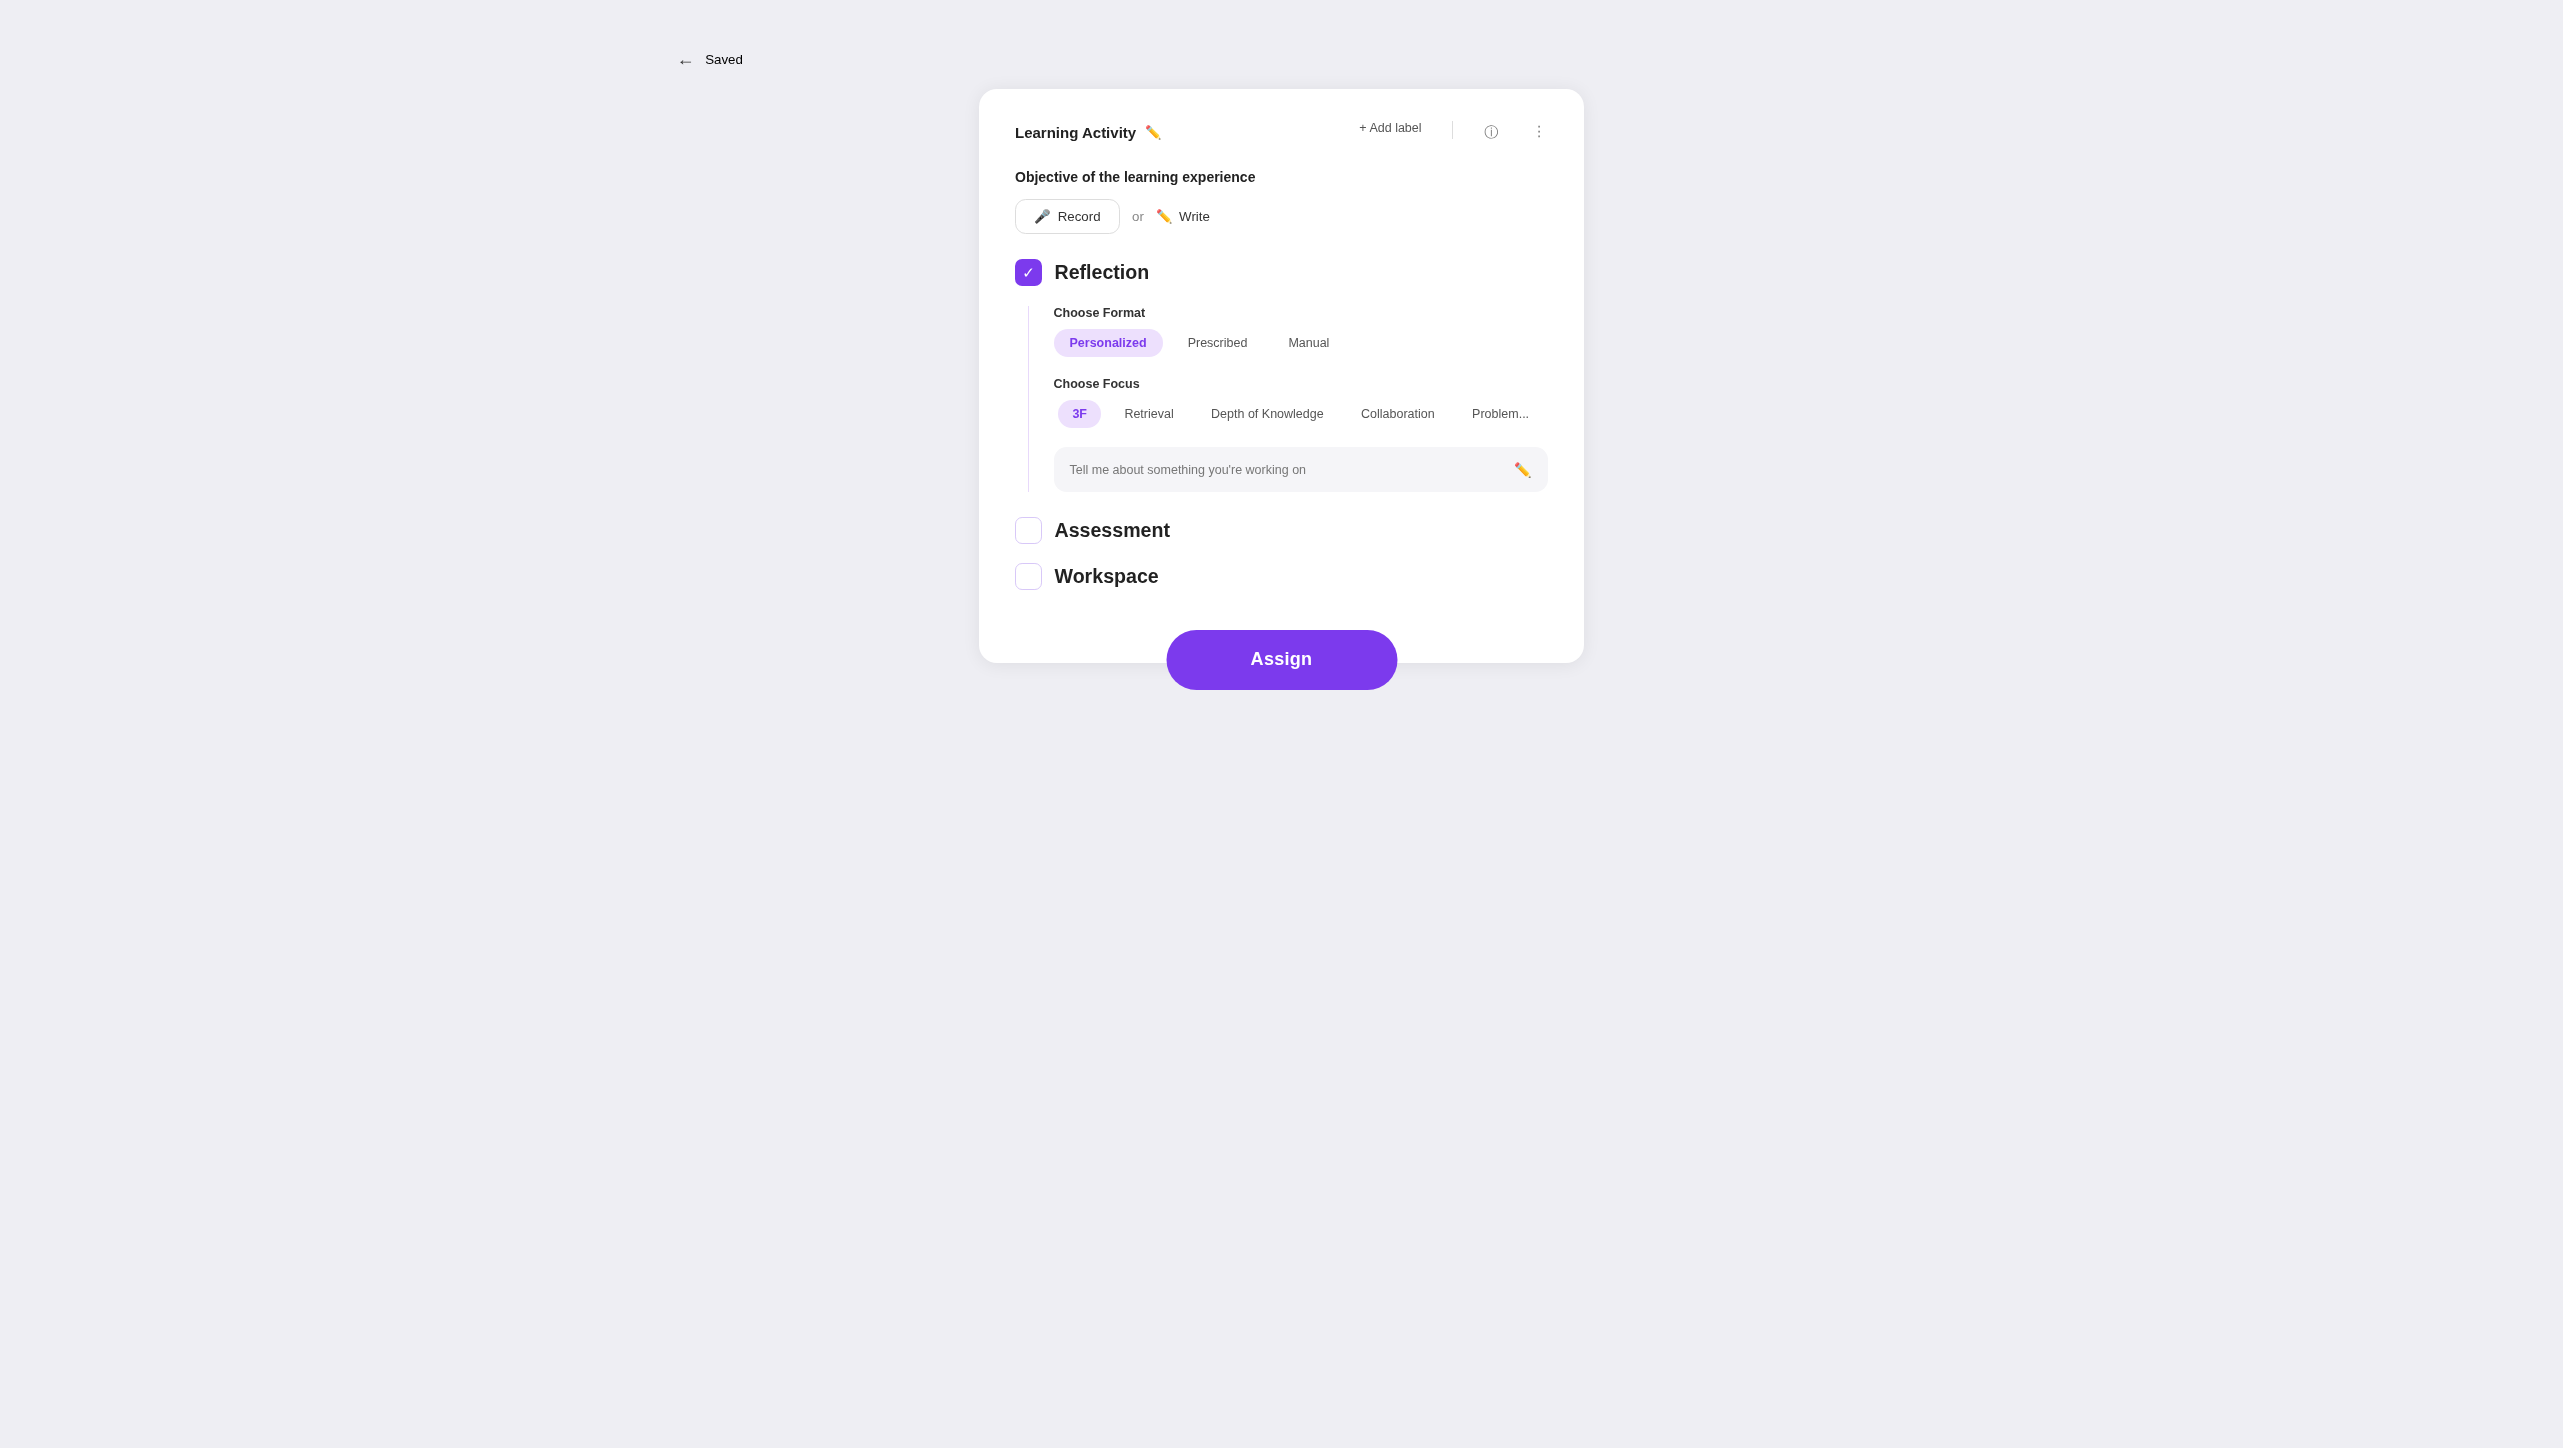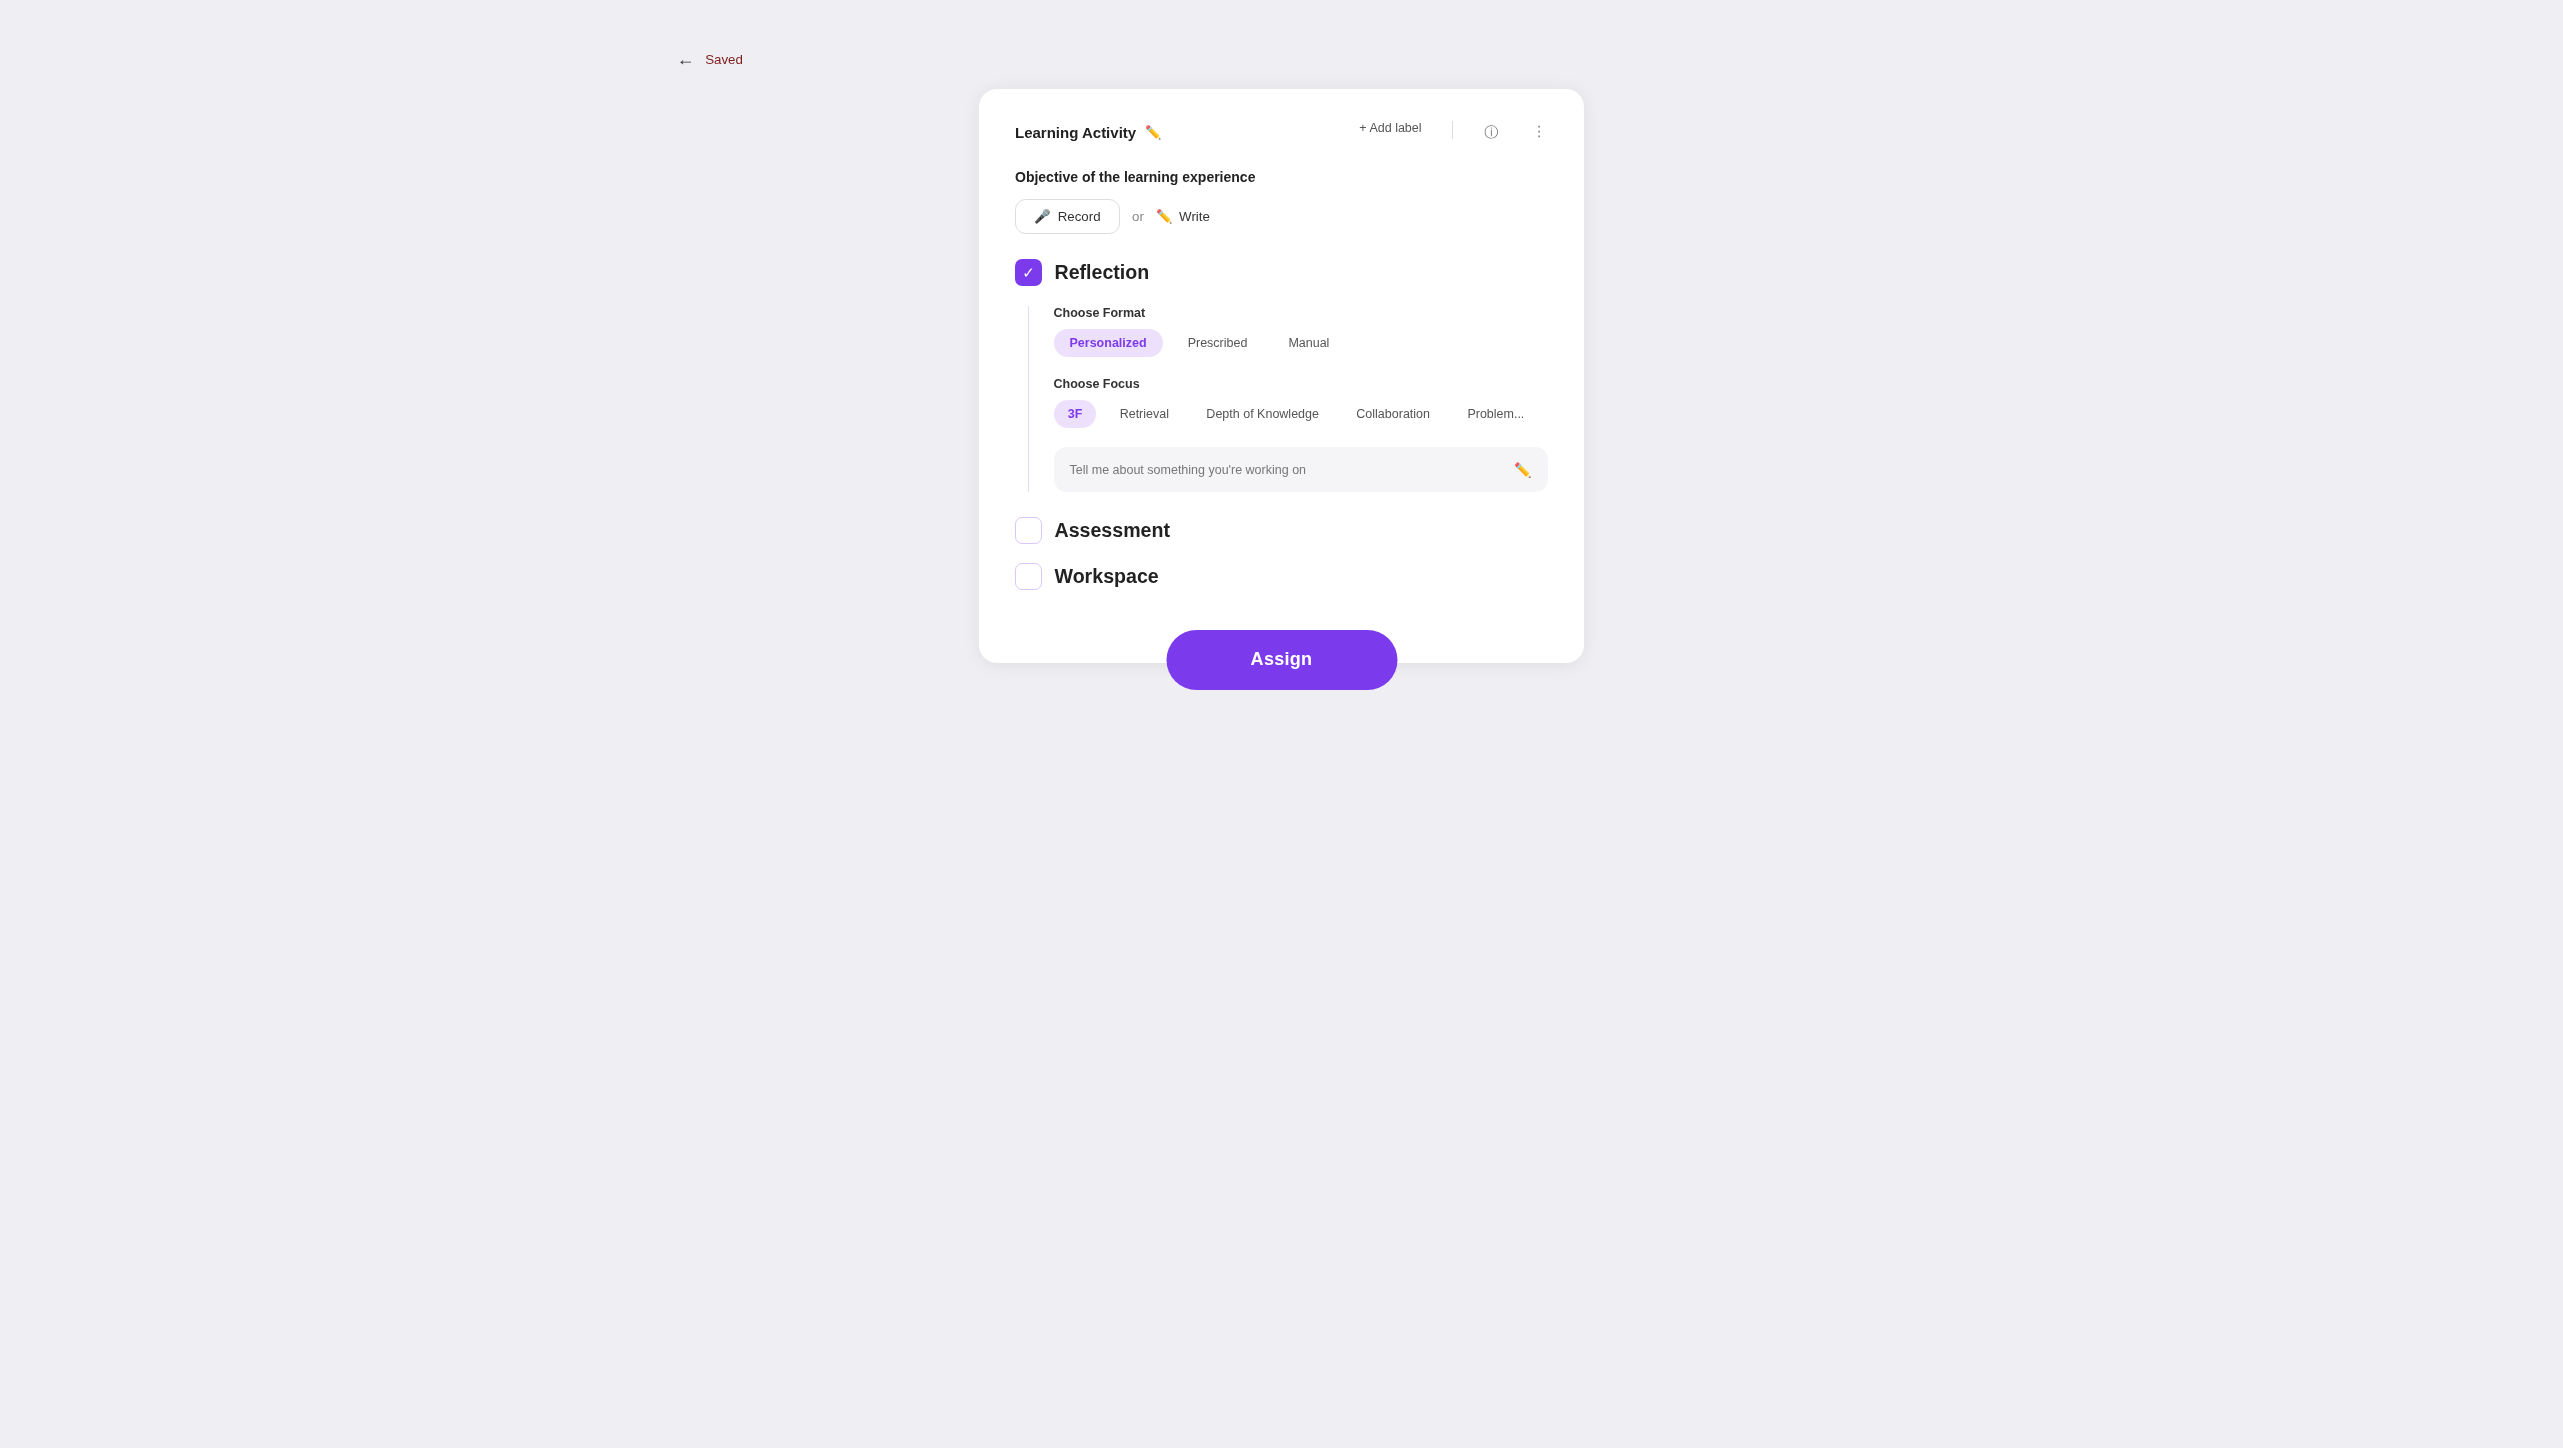--- a/index.html
+++ b/index.html
@@ -29,21 +29,21 @@
     }
 
     .back-arrow {
       cursor: pointer;
       color: #333;
       font-size: 18px;
       line-height: 1;
     }
 
     .saved-label {
-      color: #7f1d1d;
+      color: #000000;
       font-size: 13.3px;
     }
 
     .card {
       background: #fff;
       border-radius: 18px;
       padding: 32px 36px 53px 36px;
       margin: 0 auto;
       max-width: 605px;
       box-shadow: 0 1.8px 18px rgba(0,0,0,0.07);
@@ -248,20 +248,21 @@
     .choose-focus-area {
       margin-bottom: 19.6px;
     }
 
     .focus-options {
       display: flex;
       gap: 9px;
       align-items: center;
       flex-wrap: nowrap;
       overflow: hidden;
+      justify-content: center;
     }
 
     .focus-pill {
       padding: 7.1px 14.2px;
       border-radius: 889px;
       font-size: 12.5px;
       font-weight: 500;
       cursor: pointer;
       border: none;
       white-space: nowrap;

